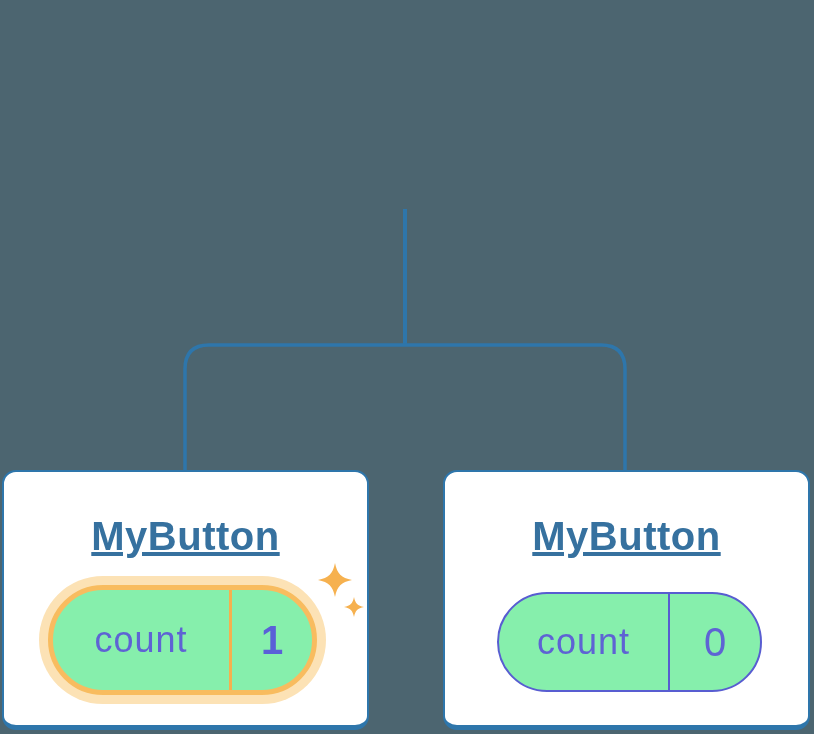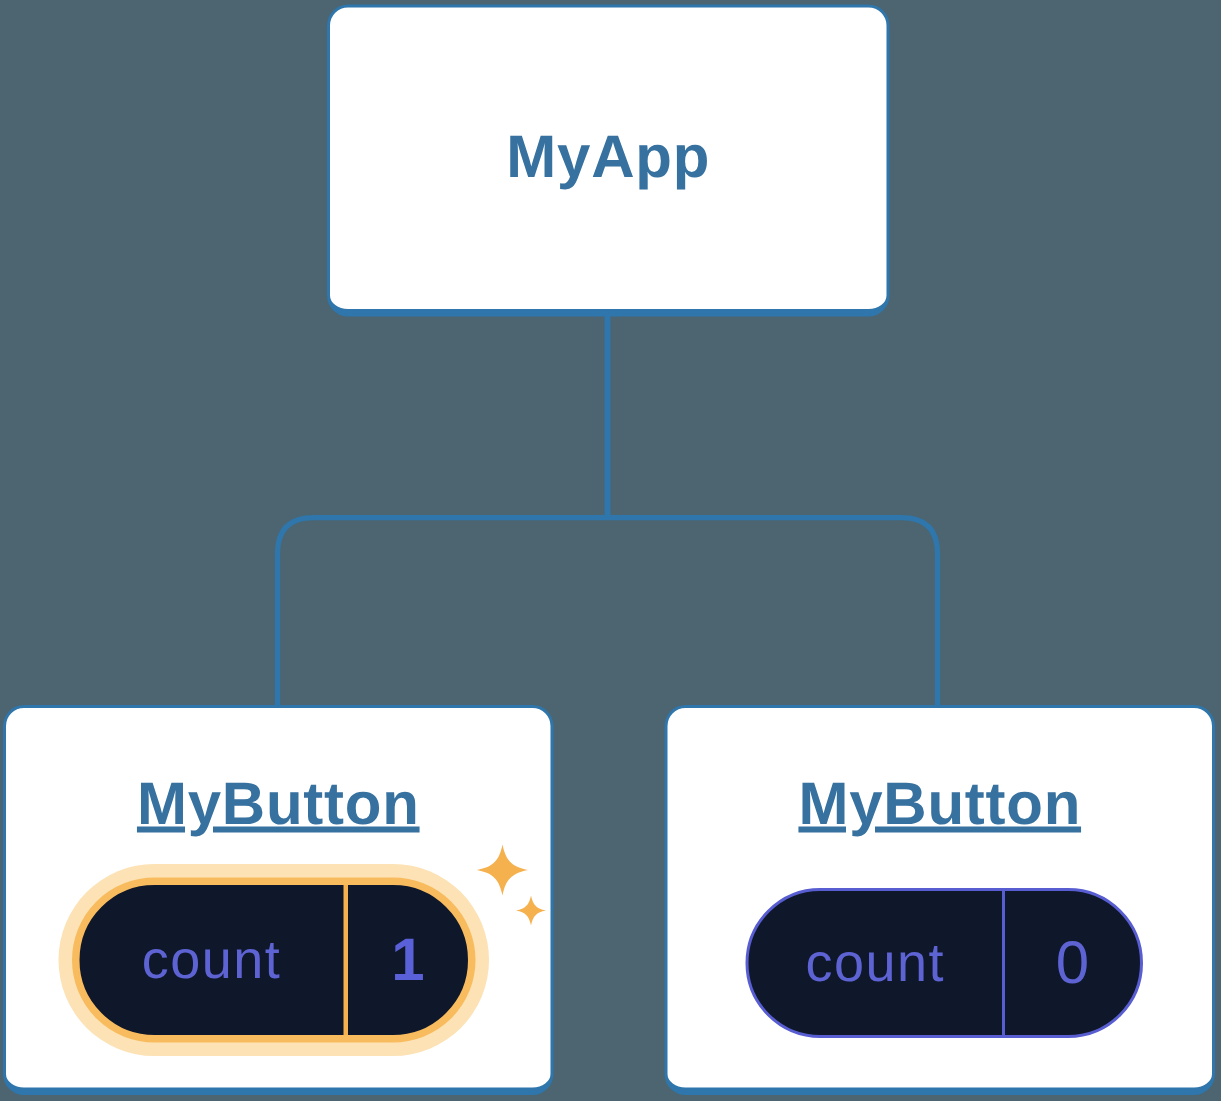--- a/index.html
+++ b/index.html
@@ -37,21 +37,21 @@
   }
   .connector-svg{
     position:absolute;left:0;top:0;
   }
   
   .pill{
     position:absolute;
     box-sizing:border-box;
     display:flex;align-items:stretch;
     border-radius:999px;
-    background:#0f172a;
+    background:#86efac;
   }
   .pill-highlighted{
     left:44px;top:113px;width:269px;height:110px;
     border:5px solid var(--highlight-border,#f8bc5f);
     box-shadow:0 0 0 9px var(--highlight-halo,#fce2b5);
   }
   .pill-normal{
     left:52px;top:120px;width:265px;height:100px;
     border:2px solid var(--state-border,#585dd1);
   }
@@ -83,23 +83,20 @@
 </head>
 <body>
 
 <div class="canvas">
 
   <svg class="connector-svg" width="814" height="480" viewBox="0 0 814 480" aria-hidden="true">
     <path d="M405 209 L405 345" fill="none" stroke="#2e76ab" stroke-width="4"></path>
     <path d="M185 474 L185 369 Q185 345 209 345 L601 345 Q625 345 625 369 L625 474" fill="none" stroke="#2e76ab" stroke-width="3.5"></path>
   </svg>
 
-  <div class="node-card root">
-    <div class="node-title">MyApp</div>
-  </div>
 
   <div class="node-card child-left">
     <div class="node-title child-title">MyButton</div>
     <div class="pill pill-highlighted">
       <div class="pill-key">count</div>
       <div class="pill-value">1</div>
     </div>
   </div>
 
   <div class="node-card child-right">

